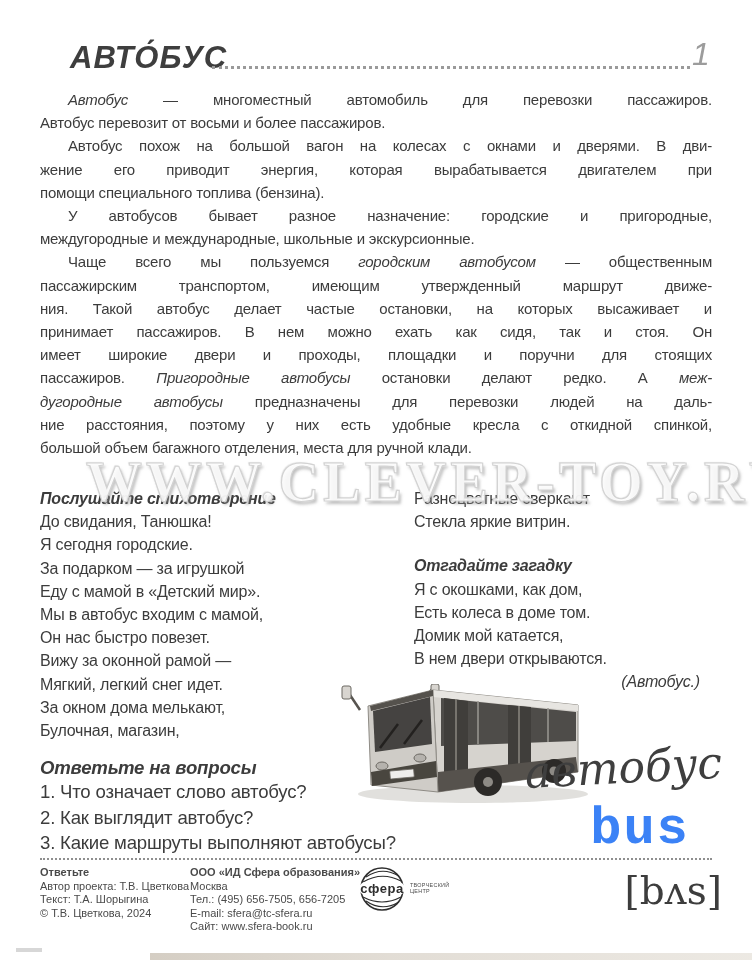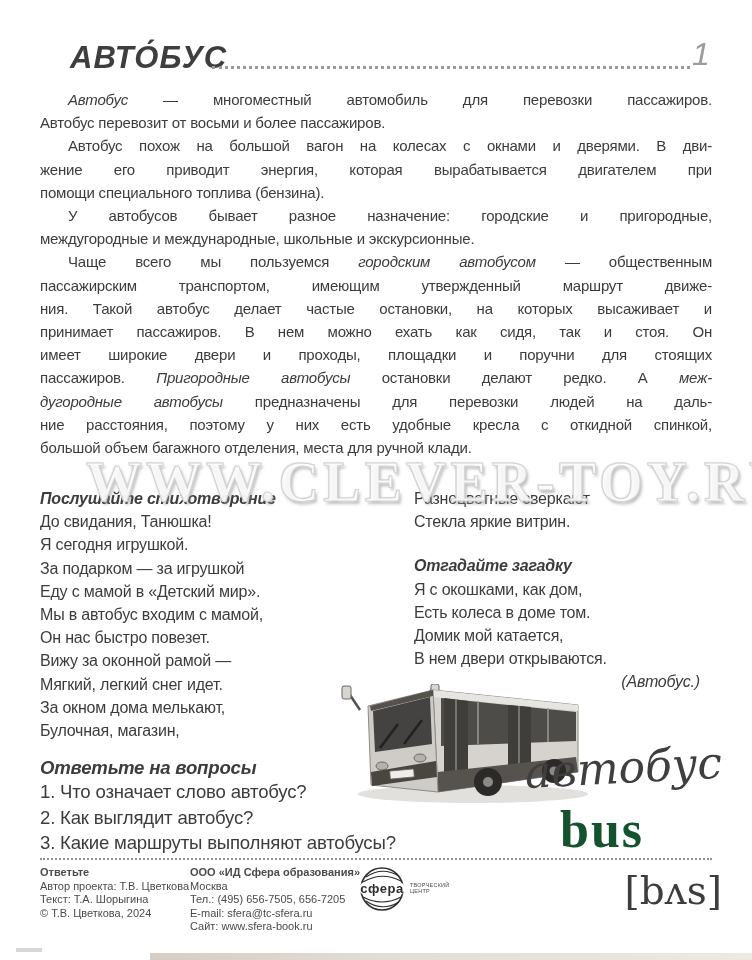--- a/index.html
+++ b/index.html
@@ -59,23 +59,23 @@
     position:absolute; left:40px; top:844px; width:672px; height:14px;
     border-bottom:2.5px dotted #8f8f8f;
   }
   
   .cursive-ru{
     position:absolute; left:520px; top:742px; width:202px; text-align:right;
     font-family:"DejaVu Serif", serif; font-style:italic;
     font-size:44px; color:#3f3f3f; transform:rotate(-3deg); white-space:nowrap;
   }
   .word-en{
-    position:absolute; left:560px; top:800px; width:160px; text-align:left;
-    font-family:Liberation Serif, serif; font-weight:bold;
-    font-size:52px; color:#14532d; letter-spacing:2px; white-space:nowrap;
+    position:absolute; left:560px; top:800px; width:160px; text-align:center;
+    font-family:Liberation Mono, monospace; font-weight:bold;
+    font-size:52px; color:#3b82f6; letter-spacing:2px; white-space:nowrap;
   }
   .transcription{
     position:absolute; left:590px; top:868px; width:132px; text-align:right;
     font-family:"DejaVu Serif", serif; font-size:39px; color:#3d3d3d; white-space:nowrap;
   }
   
   .bus-wrap{ position:absolute; left:338px; top:684px; width:252px; height:122px; }
   
   .footer{ position:absolute; left:40px; top:864px; width:672px; height:80px; font-size:11px; color:#4a4a4a; }
   .fcol{ position:absolute; top:2px; line-height:13.5px; }
@@ -120,21 +120,21 @@
       <div class="tline just"><span>пассажиров. </span><span class="it">Пригородные автобусы</span><span> остановки делают редко. А </span><span class="it">меж-</span></div>
       <div class="tline just"><span class="it">дугородные автобусы</span><span> предназначены для перевозки людей на даль-</span></div>
       <div class="tline just"><span>ние расстояния, поэтому у них есть удобные кресла с откидной спинкой,</span></div>
       <div class="tline"><span>большой объем багажного отделения, места для ручной клади.</span></div>
     </div>
 
   <div class="col col-left">
     <div class="heading">Послушайте стихотворение</div>
     <div>
         <div class="vline">До свидания, Танюшка!</div>
-        <div class="vline">Я сегодня игрушкой.</div>
+        <div class="vline">Я сегодня городские.</div>
         <div class="vline">За подарком — за игрушкой</div>
         <div class="vline">Еду с мамой в «Детский мир».</div>
         <div class="vline">Мы в автобус входим с мамой,</div>
         <div class="vline">Он нас быстро повезет.</div>
         <div class="vline">Вижу за оконной рамой —</div>
         <div class="vline">Мягкий, легкий снег идет.</div>
         <div class="vline">За окном дома мелькают,</div>
         <div class="vline">Булочная, магазин,</div>
       </div>
   </div>

